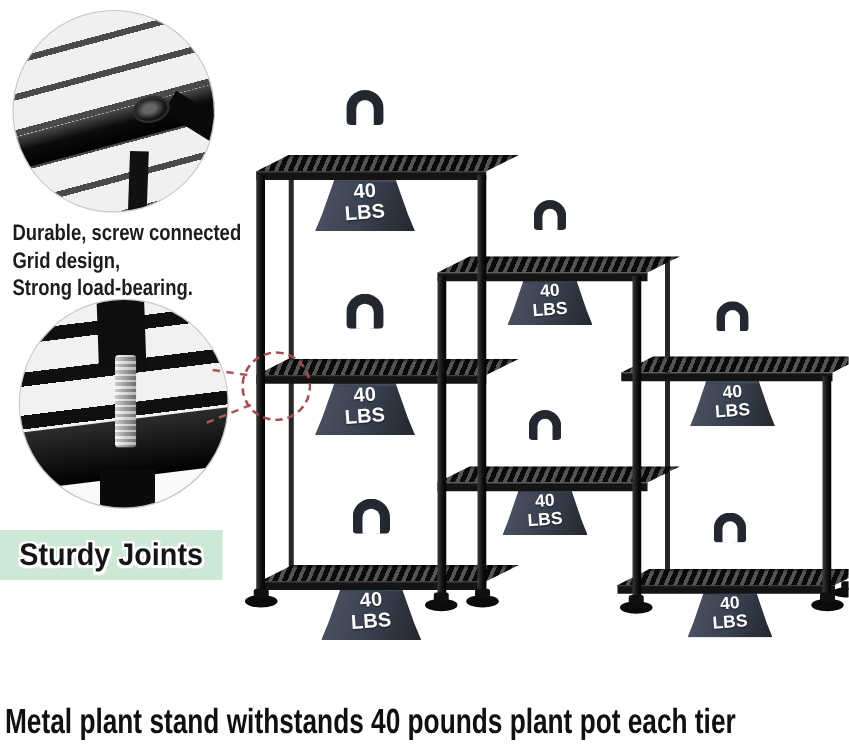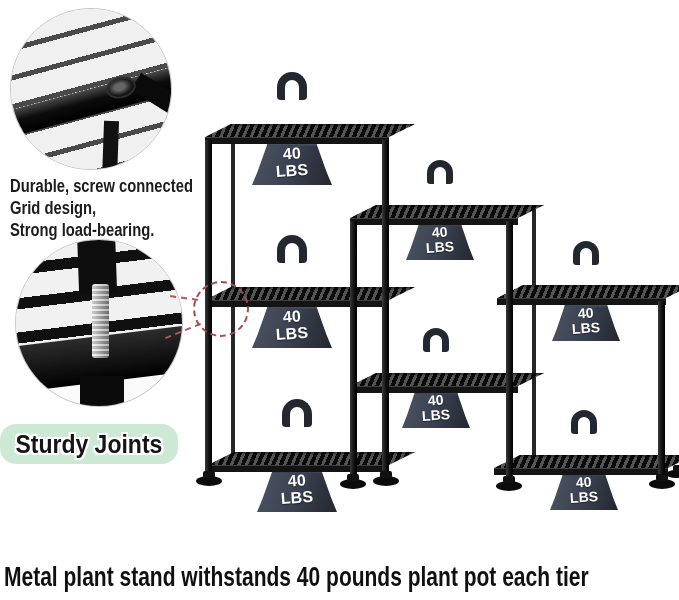--- a/index.html
+++ b/index.html
@@ -28,21 +28,21 @@
   .c2-post-top{left:62px;top:-12px;width:38px;height:66px;transform:rotate(-2deg);background:#0e0e0e;}
   .c2-post-bottom{left:64px;top:136px;width:44px;height:50px;background:#0b0b0b;}
   .c2-rod{left:76px;top:44px;width:17px;height:74px;border-radius:3px;
           background:linear-gradient(90deg,rgba(255,255,255,.55),rgba(0,0,0,.25)),
                      repeating-linear-gradient(180deg,#f2f2f2 0 2px,#8f8f8f 2px 5px);}
 
   
   .feature{position:absolute;left:10px;top:175px;font-size:18px;font-weight:bold;color:#1c1c1c;
            line-height:22px;transform:scaleX(.82);transform-origin:0 0;white-space:nowrap;}
   .badge{position:absolute;left:0;top:424px;width:178px;height:40px;background:#cde9d6;
-         border-radius:16px;display:flex;align-items:center;justify-content:center;}
+         border-radius:0;display:flex;align-items:center;justify-content:center;}
   .badge span{font-size:25px;font-weight:bold;color:#151515;transform:scaleX(.92);white-space:nowrap;
         text-shadow:-2px -2px 0 #fff,2px -2px 0 #fff,-2px 2px 0 #fff,2px 2px 0 #fff,
                     0 -2px 0 #fff,0 2px 0 #fff,-2px 0 0 #fff,2px 0 0 #fff;}
   .caption{position:absolute;left:4px;top:561px;font-size:28px;font-weight:bold;color:#101010;
            white-space:nowrap;transform:scaleX(.75);transform-origin:0 50%;}
 
   
   .dash-circle{position:absolute;left:193px;top:281px;width:52px;height:52px;border-radius:50%;
                border:2px dashed #a94a4e;z-index:6;}
   .dash-line{position:absolute;border-top:2px dashed #b0575a;z-index:6;}

